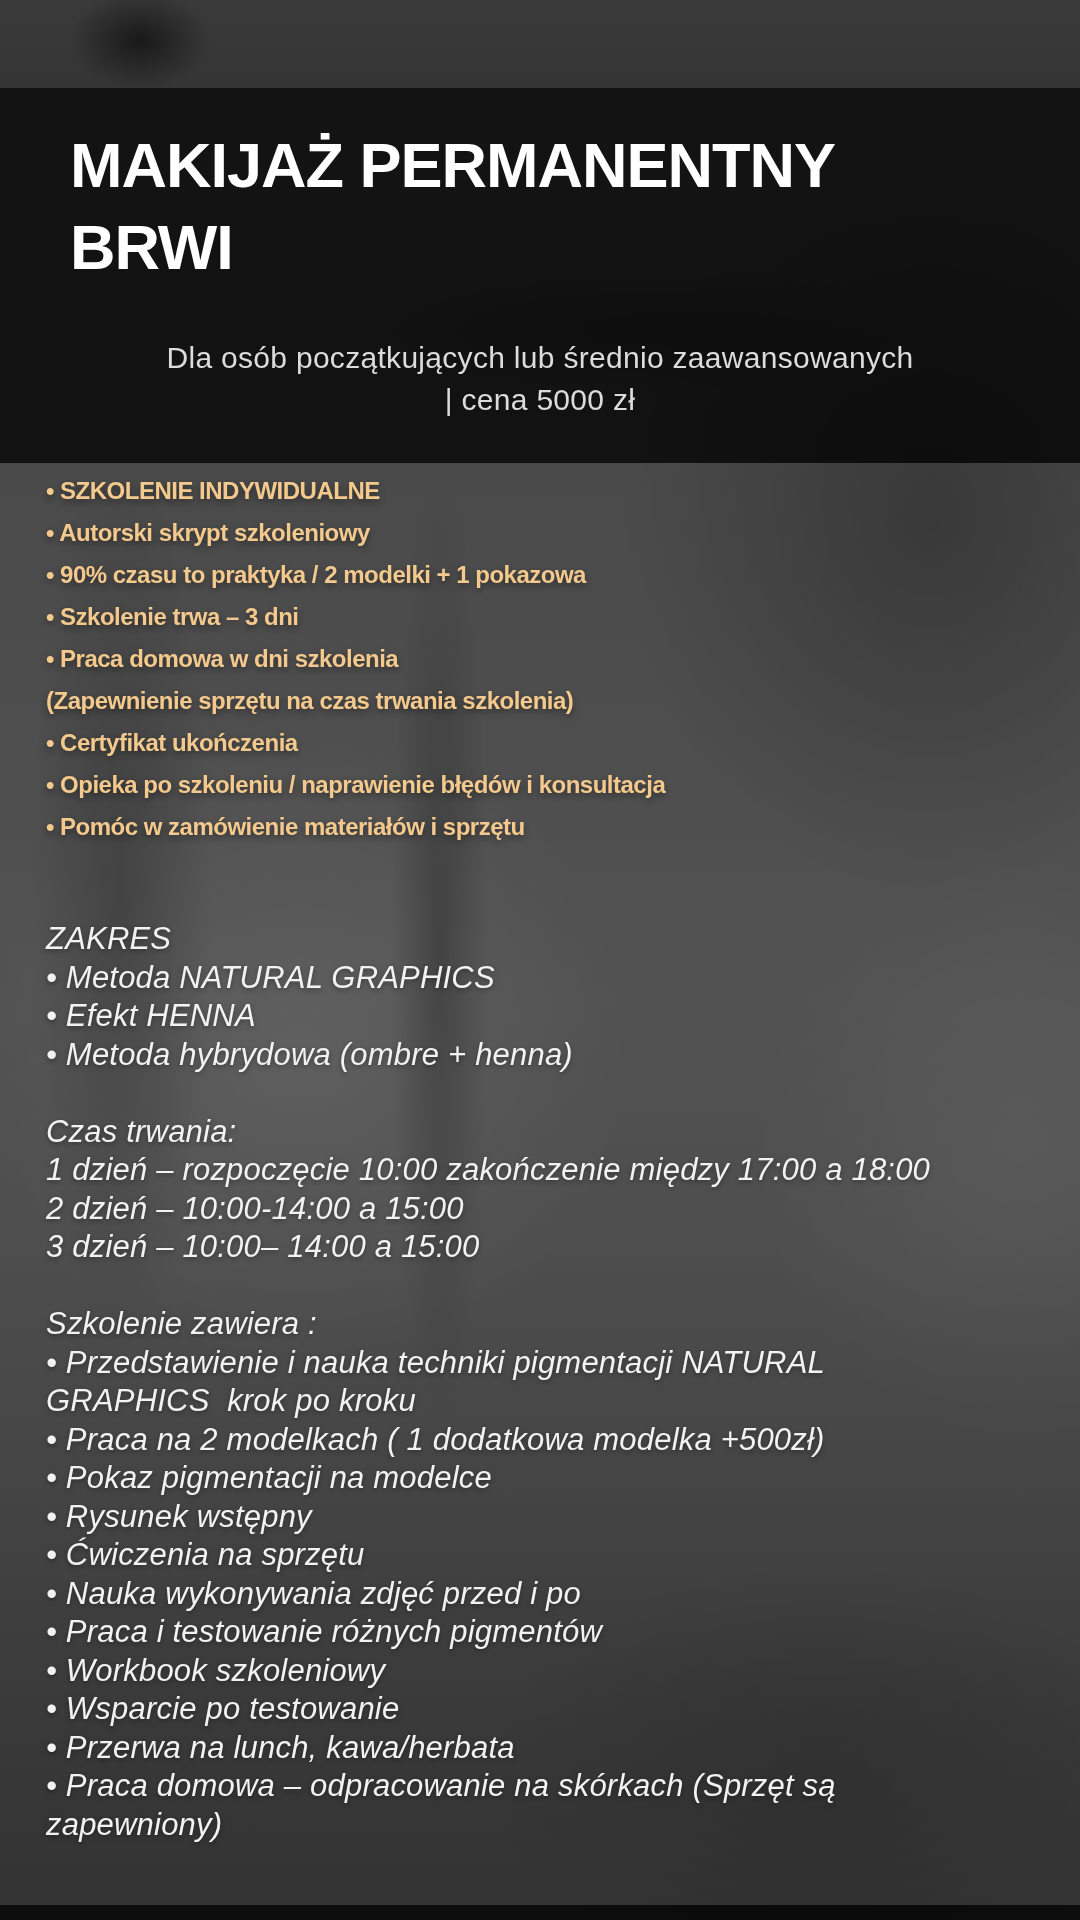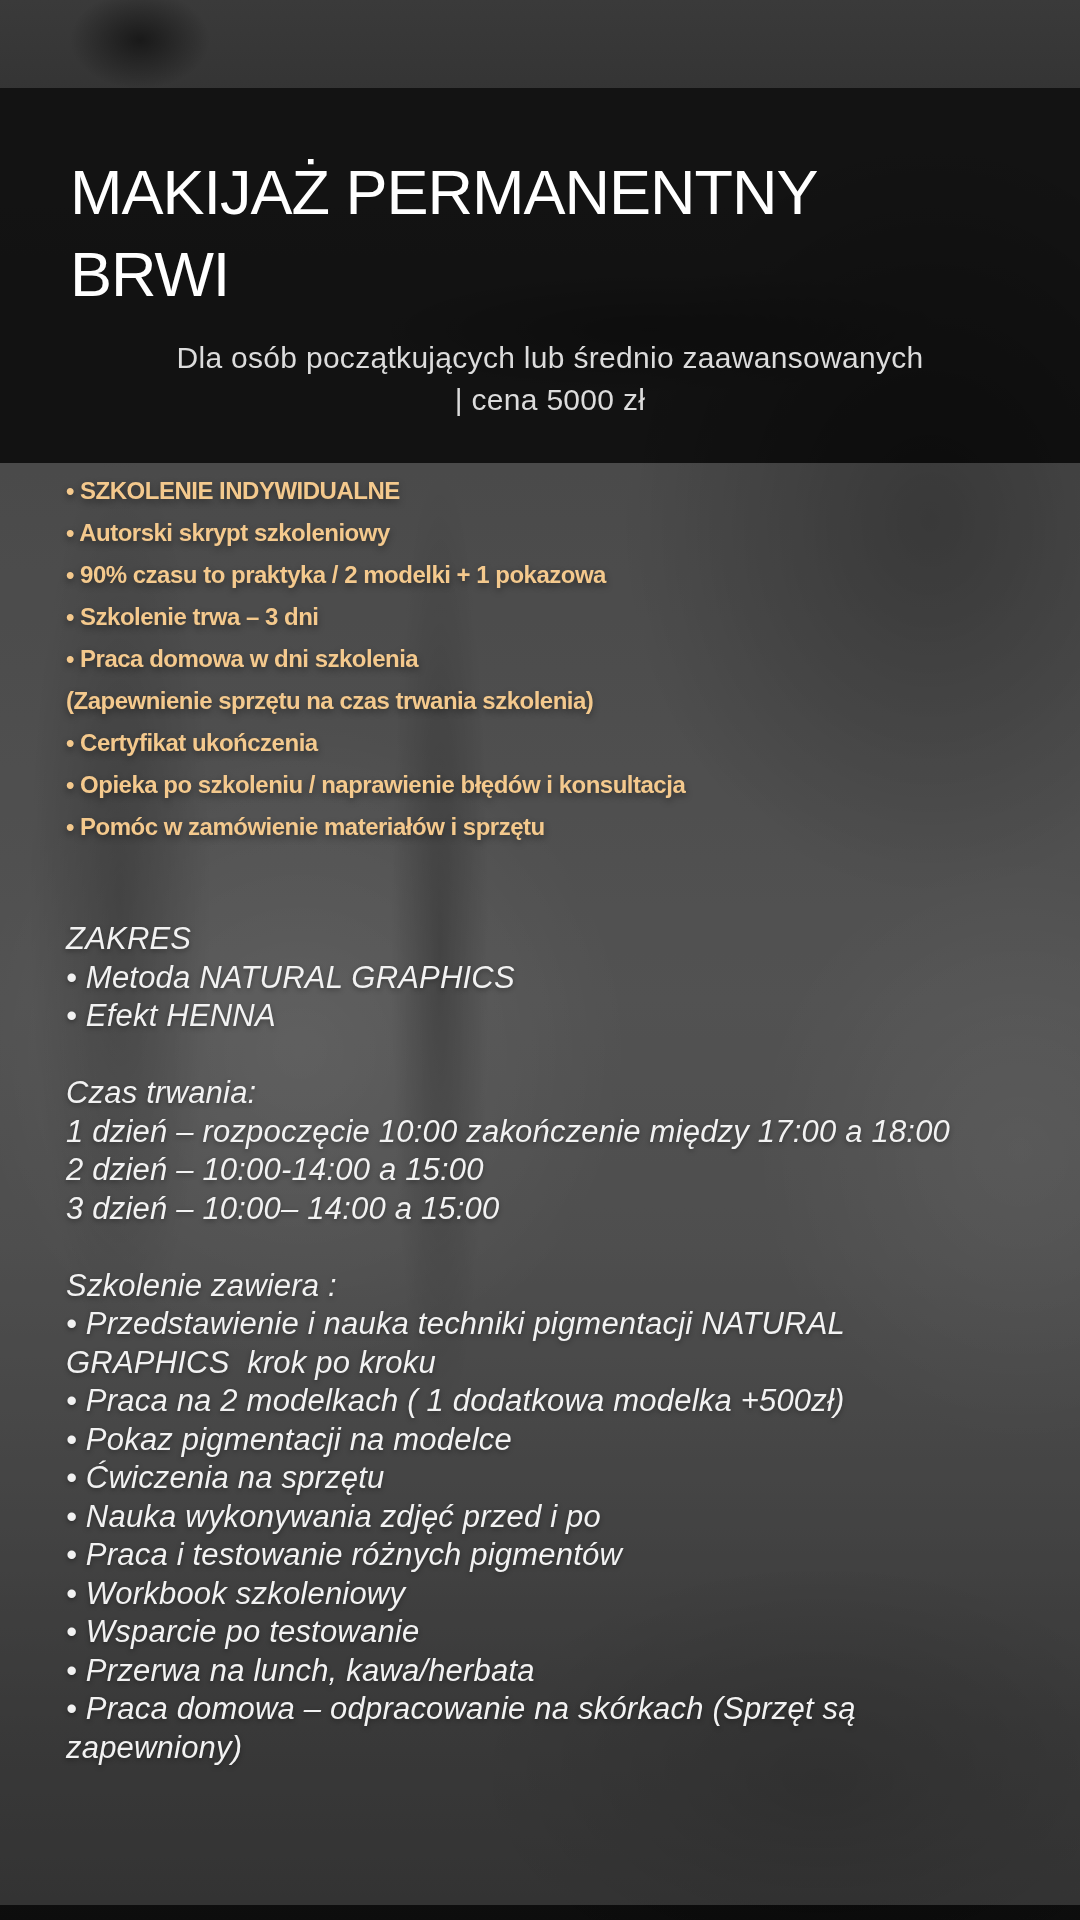--- a/index.html
+++ b/index.html
@@ -33,24 +33,24 @@
         #3a3a3a 52%, #343434 65%, #262626 78%, #161616 90%, #0d0d0d 100%);
   }
   .overlay { position: absolute; left: 0; width: 1080px; }
   .overlay-title { top: 88px;  height: 375px;  background: rgba(10,10,10,0.78); }
   .overlay-body  { top: 463px; height: 1442px; background: rgba(140,140,140,0.30); }
 
   
   .title-block {
     position: absolute;
     left: 70px;
-    top: 151px;
+    top: 124px;
     color: var(--title-color, #ffffff);
     font-size: 63px;
-    font-weight: 400;
+    font-weight: 700;
     line-height: 82px;
     letter-spacing: -1px;
     z-index: 3;
   }
   .subtitle-block {
     position: absolute;
     left: 0;
     top: 337px;
     width: 1080px;
     text-align: center;
@@ -82,21 +82,21 @@
     color: var(--text-primary, #f2f2f2);
     font-size: 31px;
     font-weight: 400;
     line-height: 38.5px;
     letter-spacing: 0.2px;
     text-shadow: 0 2px 5px rgba(0,0,0,0.35);
     z-index: 3;
   }
   .white-block section { margin: 0 0 38.5px 0; font-style: italic; }
   .white-block section:last-child { margin-bottom: 3px; }
-  .line { white-space: pre-wrap; padding-left: 20px; }
+  .line { white-space: pre-wrap; }
 </style>
 </head>
 <body>
 
 <div class="canvas">
   <div class="photo"></div>
   <div class="overlay overlay-title"></div>
   <div class="overlay overlay-body"></div>
 
   <header class="title-block">
@@ -132,20 +132,21 @@
 
   <div class="white-block">
     <section>
       <div class="line">ZAKRES</div>
       <div>
 
           <div class="line">• Metoda NATURAL GRAPHICS</div>
 
           <div class="line">• Efekt HENNA</div>
 
+          <div class="line">• Metoda hybrydowa (ombre + henna)</div>
         </div>
     </section>
 
     <section>
       <div class="line">Czas trwania:</div>
       <div>
 
           <div class="line">1 dzień – rozpoczęcie 10:00 zakończenie między 17:00 a 18:00</div>
 
           <div class="line">2 dzień – 10:00-14:00 a 15:00</div>
@@ -159,20 +160,21 @@
       <div>
 
           <div class="line">• Przedstawienie i nauka techniki pigmentacji NATURAL</div>
 
           <div class="line">GRAPHICS  krok po kroku</div>
 
           <div class="line">• Praca na 2 modelkach ( 1 dodatkowa modelka +500zł)</div>
 
           <div class="line">• Pokaz pigmentacji na modelce</div>
 
+          <div class="line">• Rysunek wstępny</div>
 
           <div class="line">• Ćwiczenia na sprzętu</div>
 
           <div class="line">• Nauka wykonywania zdjęć przed i po</div>
 
 
           <div class="line">• Praca i testowanie różnych pigmentów</div>
 
           <div class="line">• Workbook szkoleniowy</div>
 

